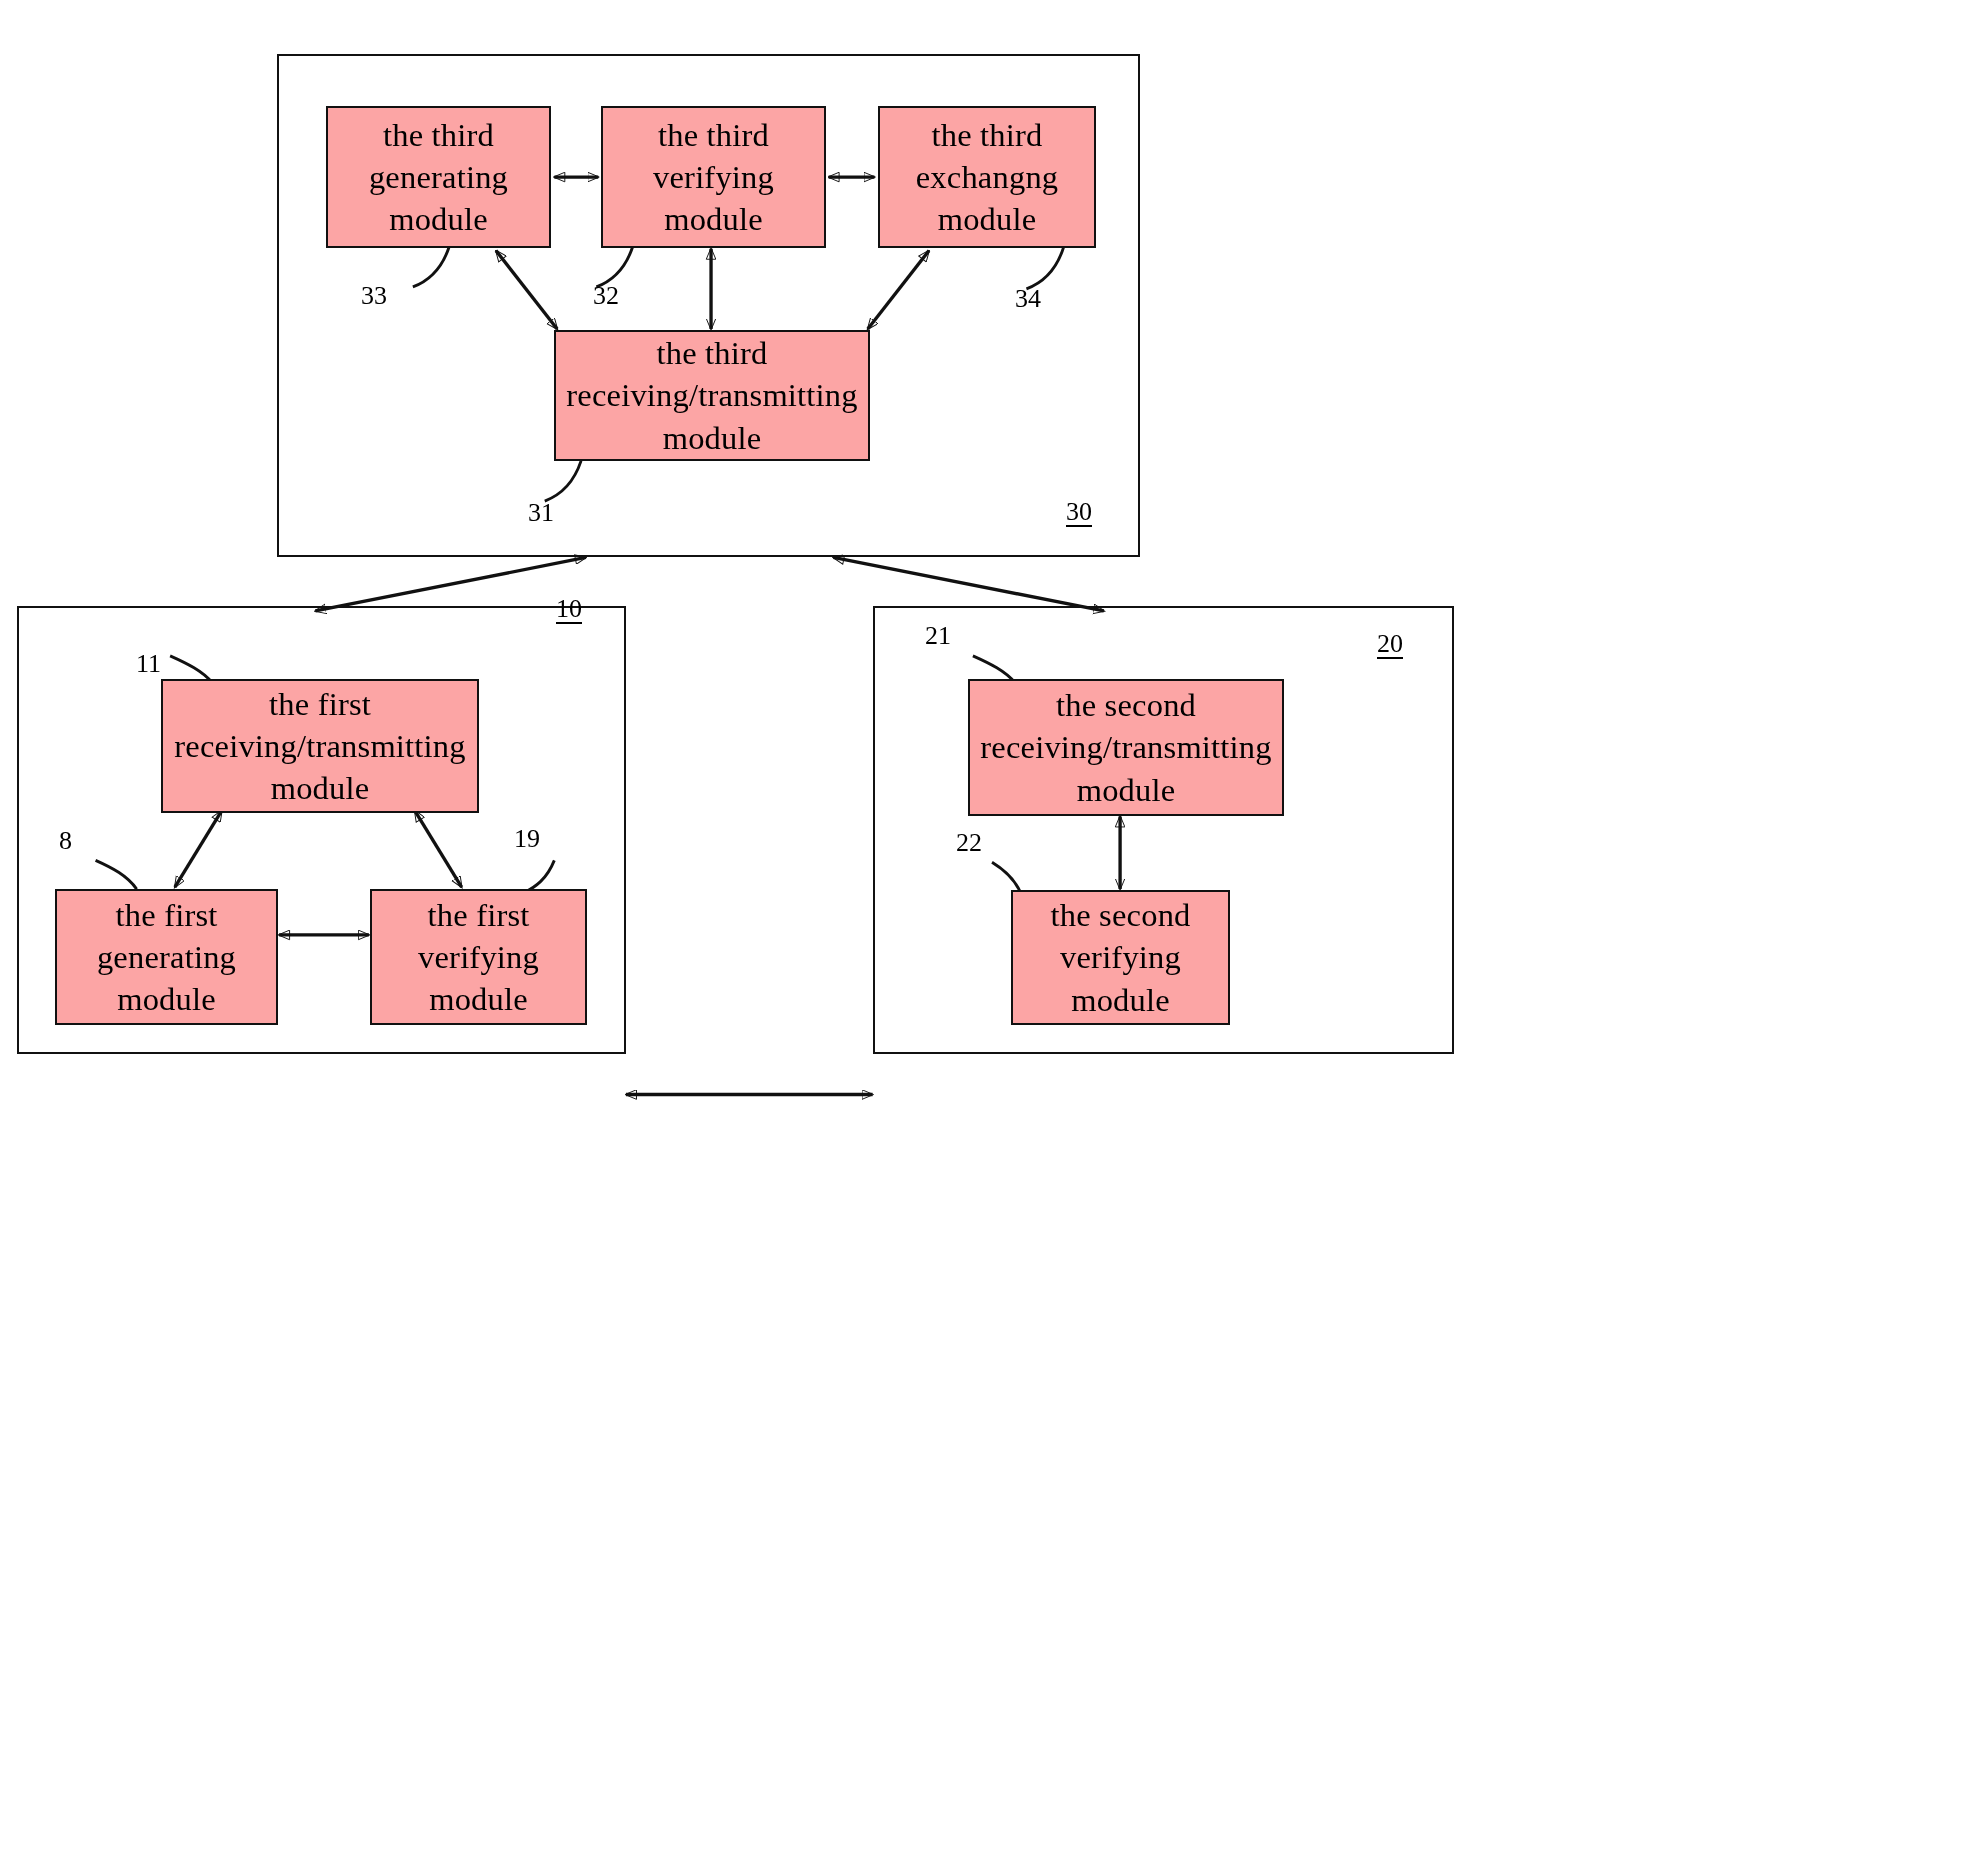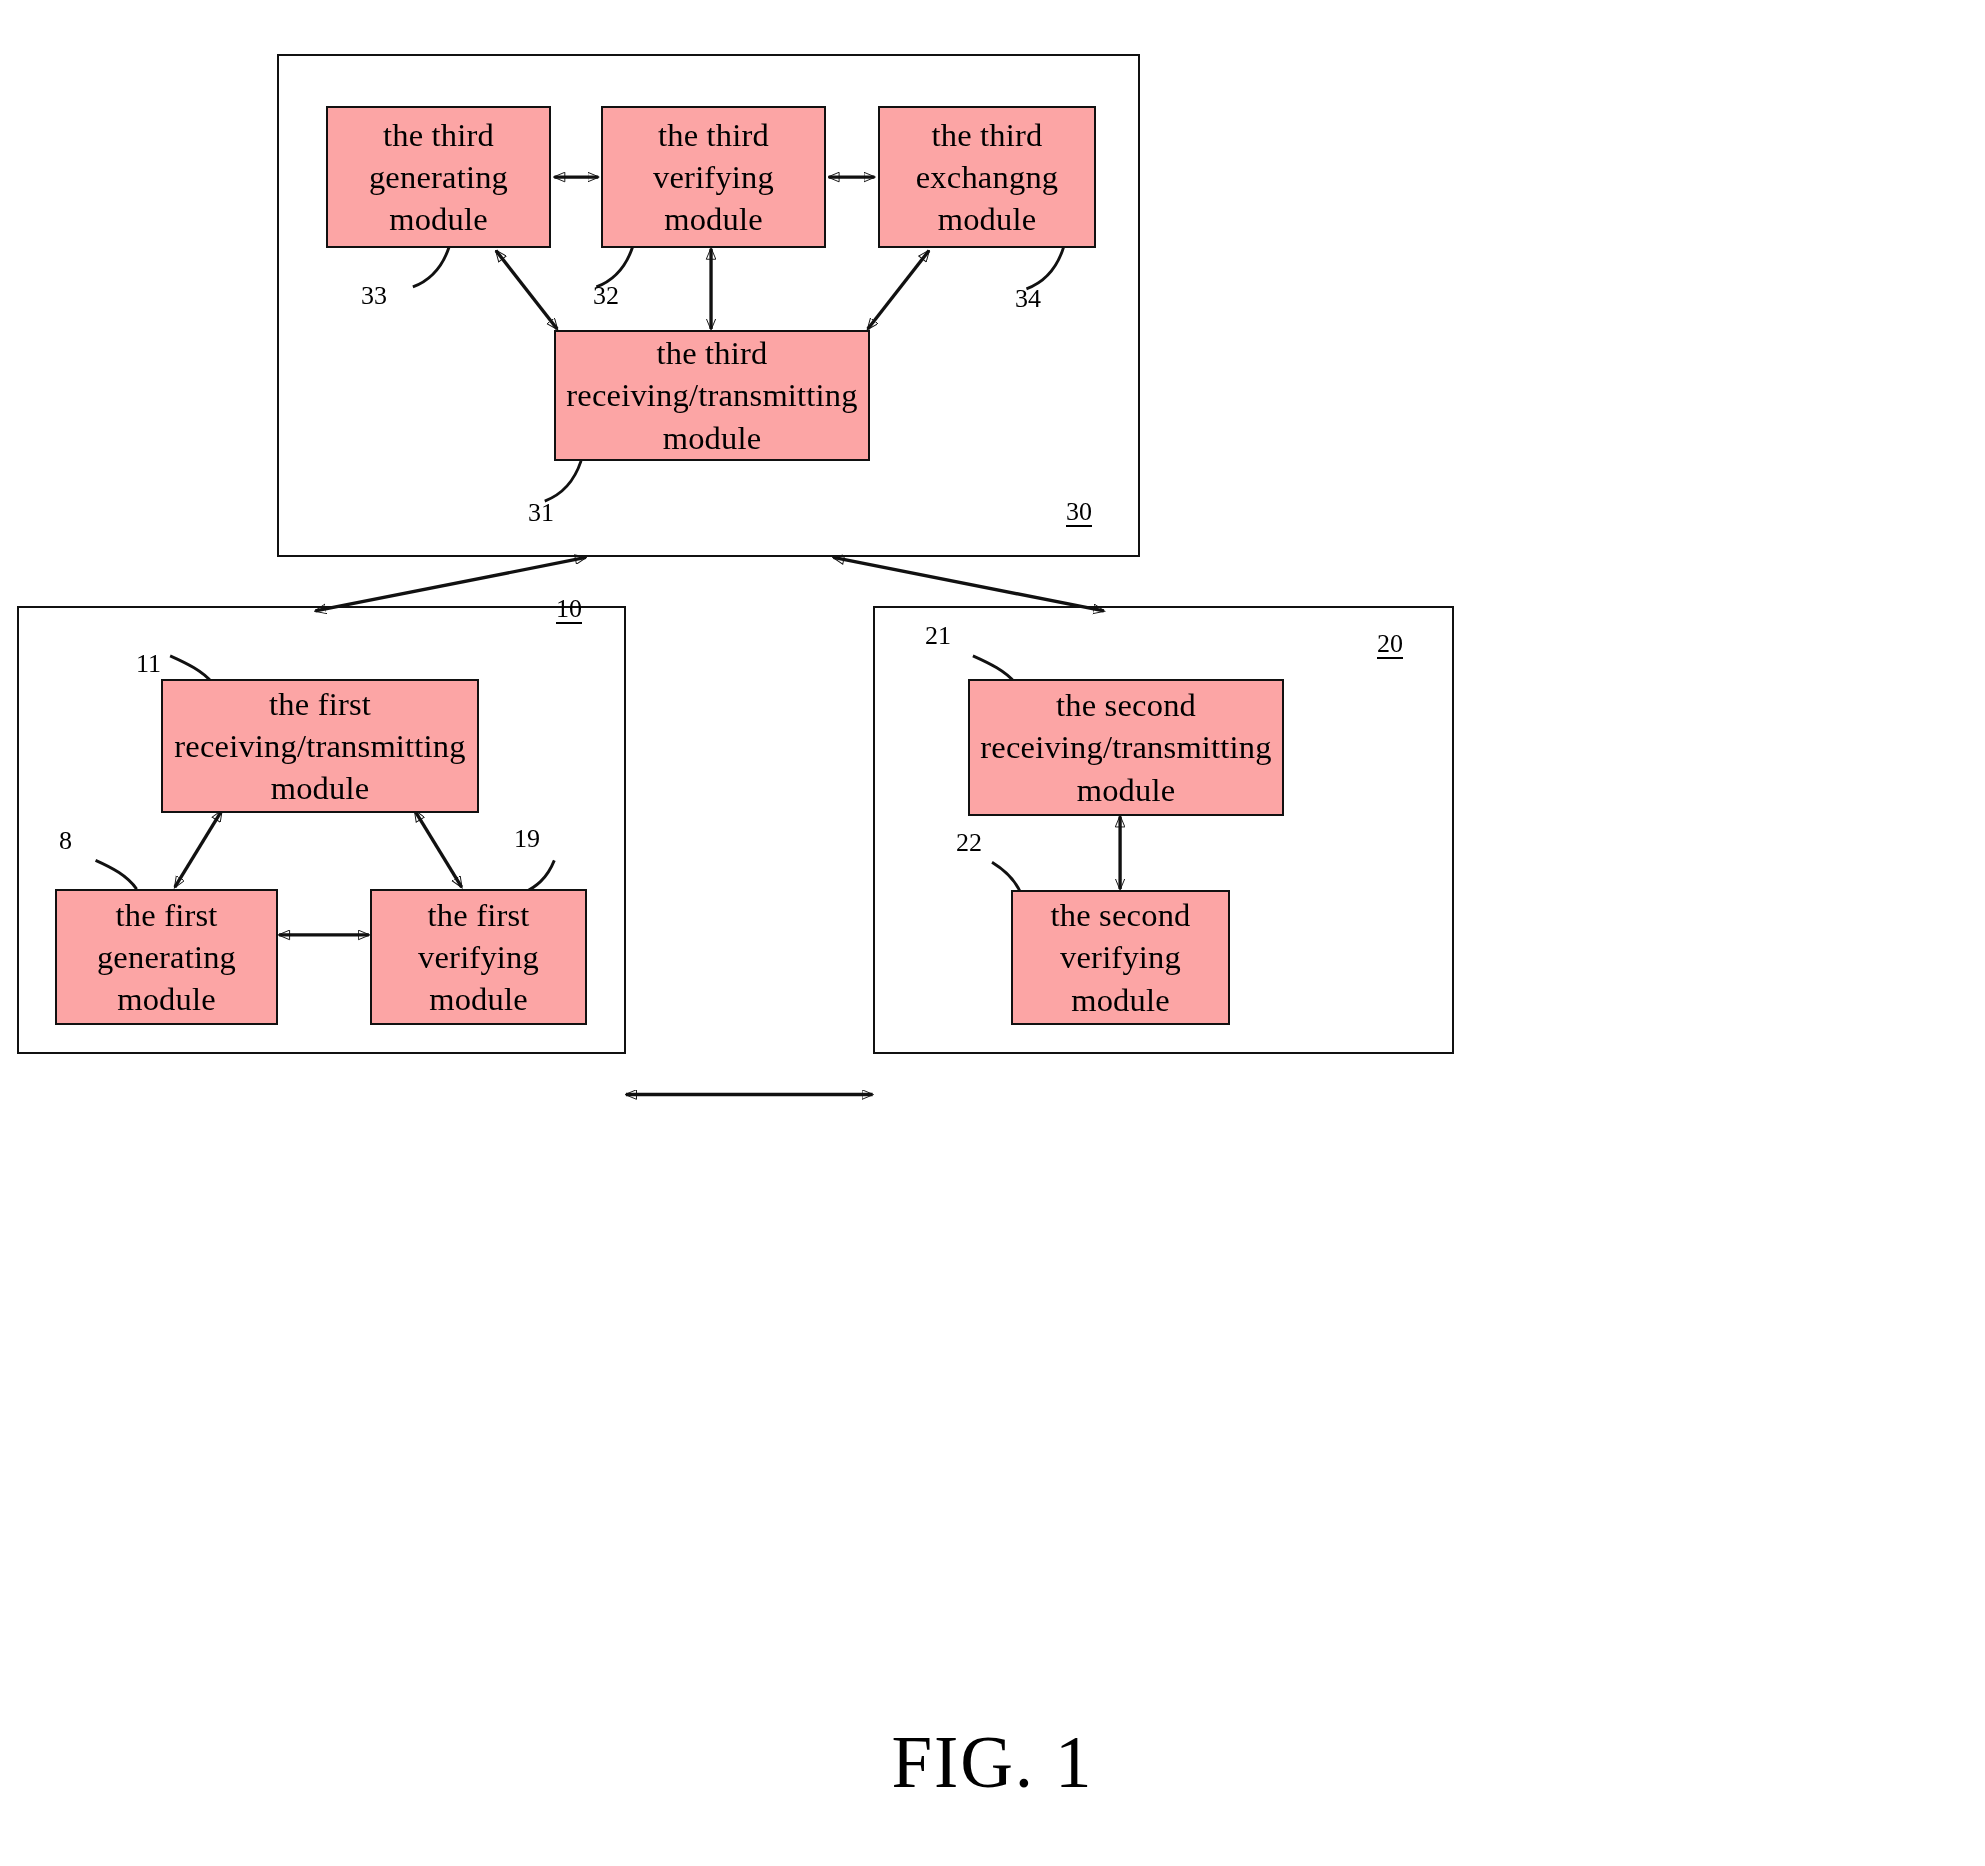--- a/index.html
+++ b/index.html
@@ -238,16 +238,15 @@
       <span>the second</span>
       <span>verifying</span>
       <span>module</span>
     </span>
   </div>
 
   <div class="ref" style="left:925px; top:623px;">21</div>
   <div class="ref" style="left:956px; top:830px;">22</div>
   <div class="ref underline" style="left:1377px; top:631px;">20</div>
 
-  <div id="figure-caption" style="top:1721px;">FIG. 1</div>
 
 </div>
 
 
 </body></html>

